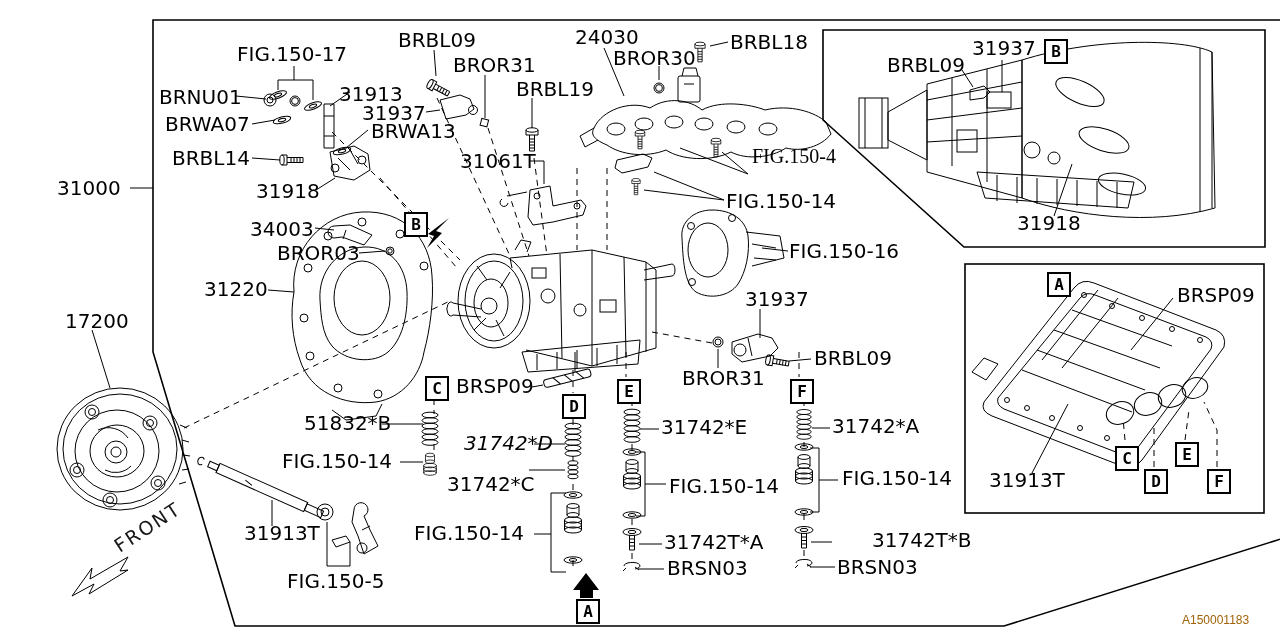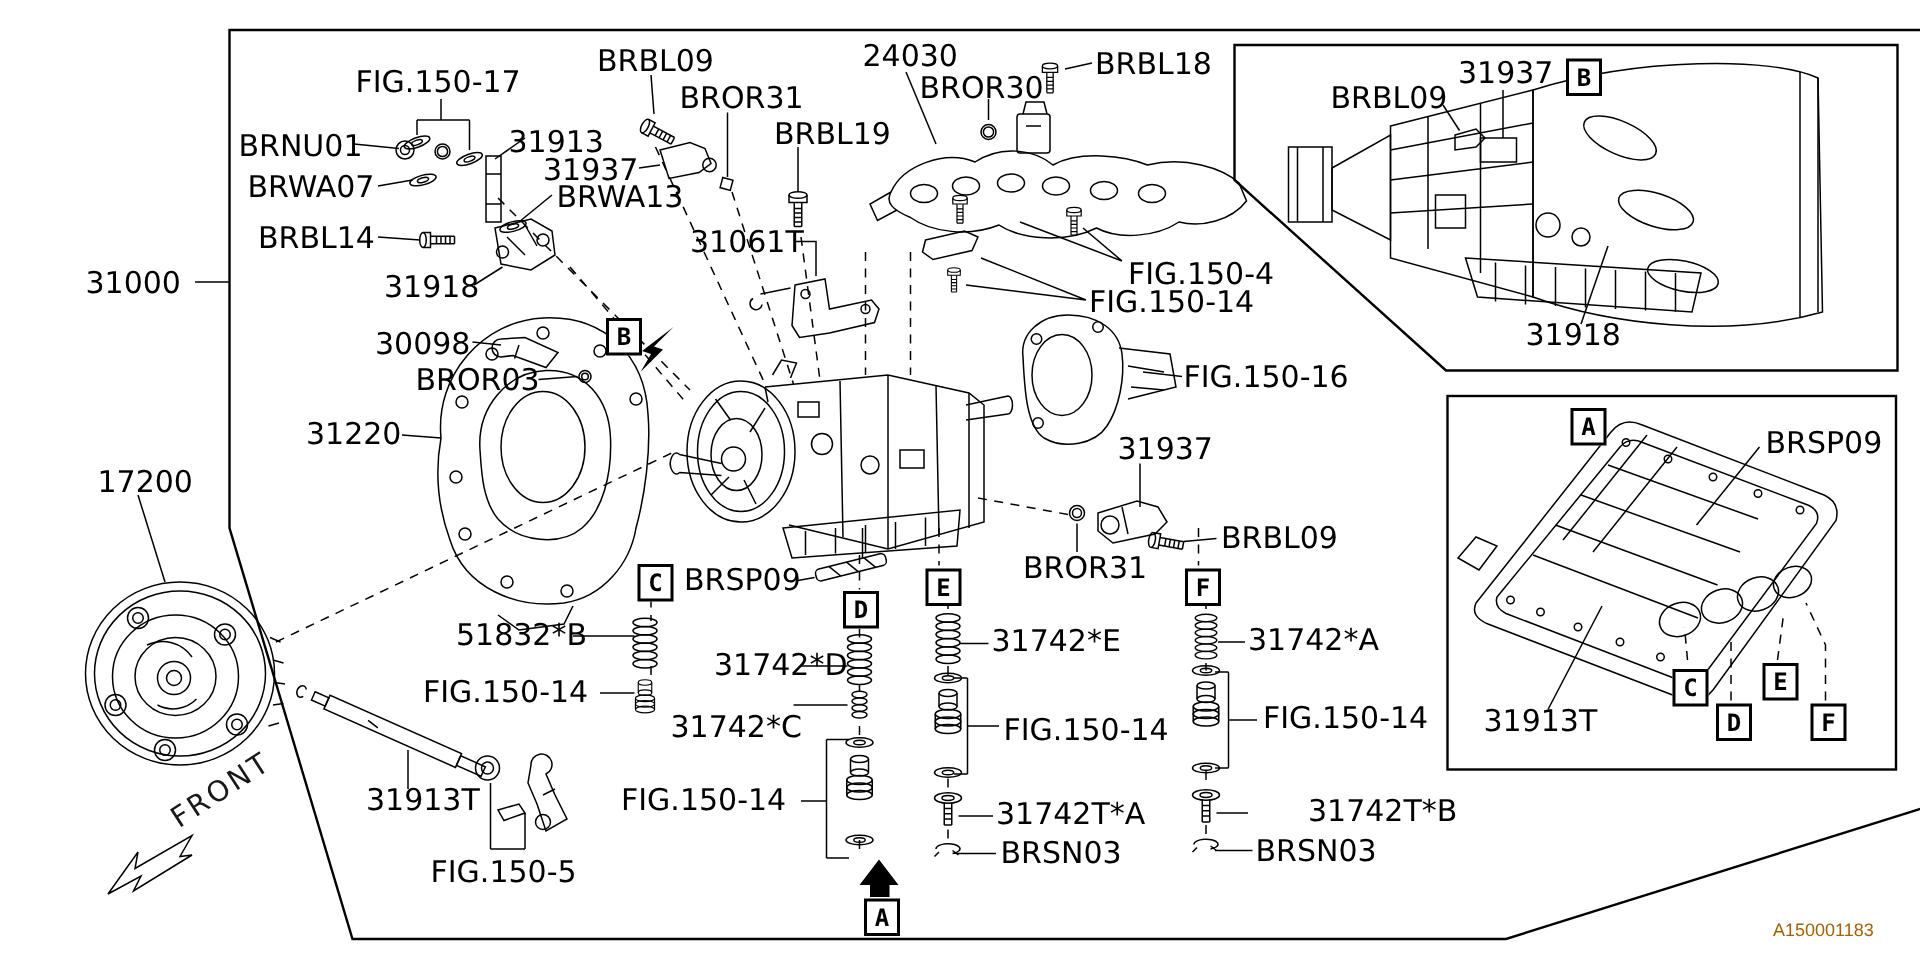--- a/index.html
+++ b/index.html
@@ -386,35 +386,35 @@
       <div class="part-label" style="left: 581px; top: 48px;">BROR30</div>
       <div class="part-label" style="left: 698px; top: 32px;">BRBL18</div>
       <div class="part-label" style="left: 127px; top: 87px;">BRNU01</div>
       <div class="part-label" style="left: 307px; top: 84px;">31913</div>
       <div class="part-label" style="left: 330px; top: 103px;">31937</div>
       <div class="part-label" style="left: 133px; top: 114px;">BRWA07</div>
       <div class="part-label" style="left: 339px; top: 121px;">BRWA13</div>
       <div class="part-label" style="left: 140px; top: 148px;">BRBL14</div>
       <div class="part-label" style="left: 224px; top: 181px;">31918</div>
       <div class="part-label" style="left: 428px; top: 151px;">31061T</div>
-      <div class="part-label" style="left: 720px; top: 172px;">FIG.150-4</div>
+      <div class="part-label" style="left: 720px; top: 146px; font-family: Liberation Serif, serif;">FIG.150-4</div>
       <div class="part-label" style="left: 694px; top: 191px;">FIG.150-14</div>
       <div class="part-label" style="left: 25px; top: 178px;">31000</div>
-      <div class="part-label" style="left: 218px; top: 219px;">30098</div>
+      <div class="part-label" style="left: 218px; top: 219px;">34003</div>
       <div class="part-label" style="left: 245px; top: 243px;">BROR03</div>
       <div class="part-label" style="left: 172px; top: 279px;">31220</div>
       <div class="part-label" style="left: 757px; top: 241px;">FIG.150-16</div>
       <div class="part-label" style="left: 713px; top: 289px;">31937</div>
       <div class="part-label" style="left: 782px; top: 348px;">BRBL09</div>
       <div class="part-label" style="left: 650px; top: 368px;">BROR31</div>
       <div class="part-label" style="left: 33px; top: 311px;">17200</div>
       <div class="part-label" style="left: 424px; top: 376px;">BRSP09</div>
       <div class="part-label" style="left: 272px; top: 413px;">51832*B</div>
       <div class="part-label" style="left: 250px; top: 451px;">FIG.150-14</div>
-      <div class="part-label" style="left: 444px; top: 433px;">31742*D</div>
+      <div class="part-label" style="left: 432px; top: 433px; font-style: italic;">31742*D</div>
       <div class="part-label" style="left: 415px; top: 474px;">31742*C</div>
       <div class="part-label" style="left: 382px; top: 523px;">FIG.150-14</div>
       <div class="part-label" style="left: 212px; top: 523px;">31913T</div>
       <div class="part-label" style="left: 255px; top: 571px;">FIG.150-5</div>
       <div class="part-label" style="left: 629px; top: 417px;">31742*E</div>
       <div class="part-label" style="left: 637px; top: 476px;">FIG.150-14</div>
       <div class="part-label" style="left: 632px; top: 532px;">31742T*A</div>
       <div class="part-label" style="left: 635px; top: 558px;">BRSN03</div>
       <div class="part-label" style="left: 800px; top: 416px;">31742*A</div>
       <div class="part-label" style="left: 810px; top: 468px;">FIG.150-14</div>

